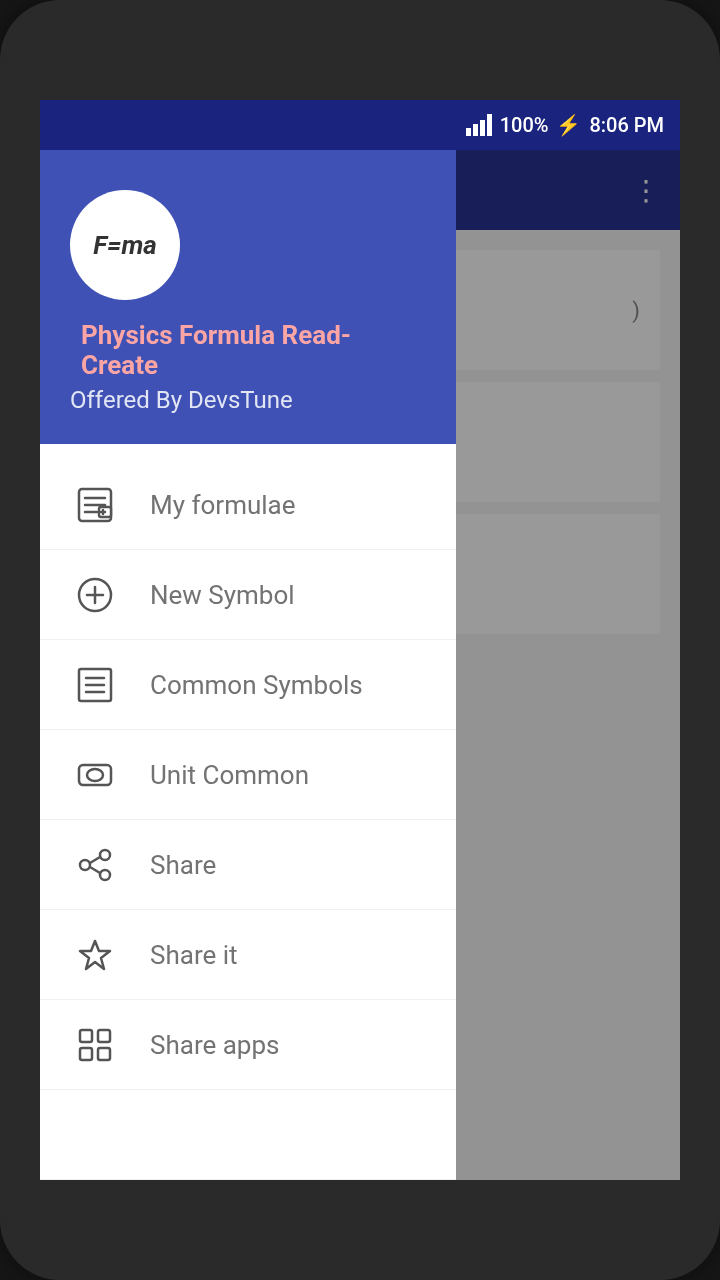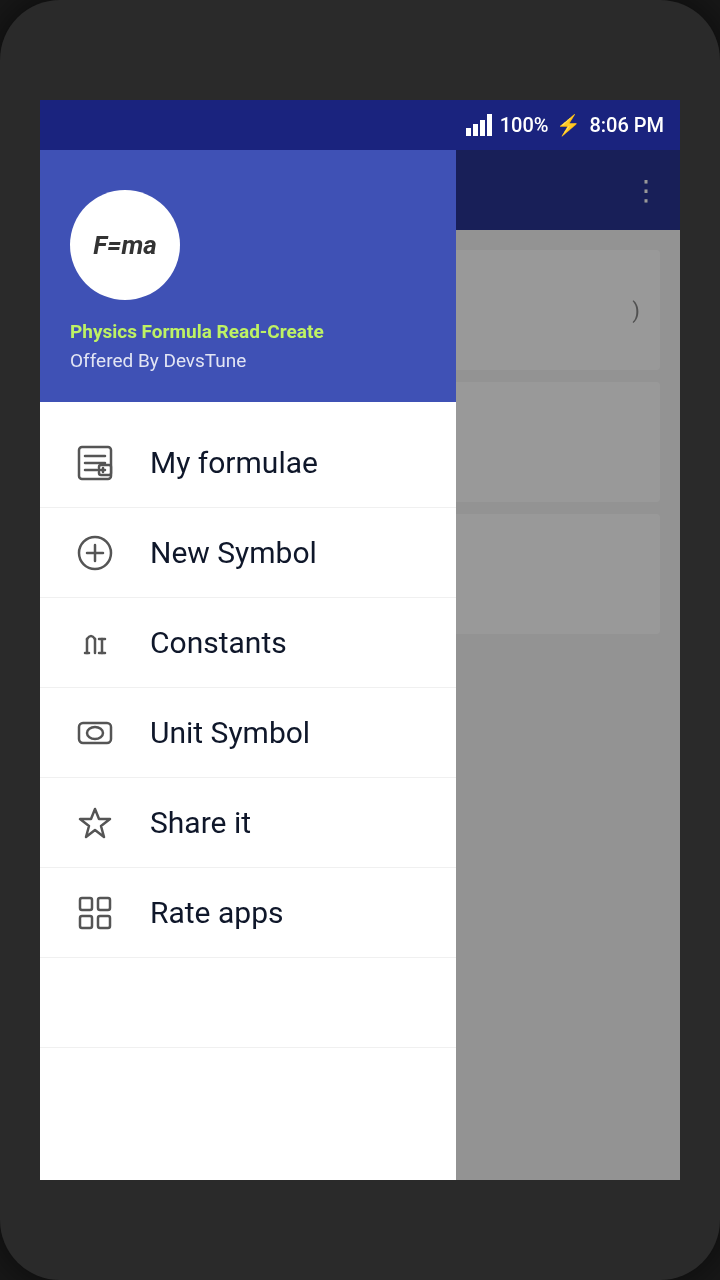--- a/index.html
+++ b/index.html
@@ -158,29 +158,30 @@
     }
 
     .drawer-logo-text {
       font-size: 26px;
       font-weight: bold;
       color: #333;
       font-style: italic;
     }
 
     .drawer-app-name {
-      color: #bef264;
-      font-size: 19px;
+      color: #fca5a5;
+      font-size: 26px;
       font-weight: bold;
       margin-bottom: 6px;
+      margin-left: 11px;
     }
 
     .drawer-app-subtitle {
       color: rgba(255,255,255,0.85);
-      font-size: 19px;
+      font-size: 24px;
     }
 
     
     .drawer-menu {
       flex: 1;
       background: white;
     }
 
     .menu-item {
       display: flex;
@@ -200,22 +201,22 @@
       margin-right: 30px;
       flex-shrink: 0;
     }
 
     .menu-icon svg {
       width: 40px;
       height: 40px;
     }
 
     .menu-label {
-      font-size: 30px;
-      color: #0f172a;
+      font-size: 26px;
+      color: #737373;
     }
 
     
     .icon-stroke {
       fill: none;
       stroke: #555;
       stroke-width: 2.5;
       stroke-linecap: round;
       stroke-linejoin: round;
     }
@@ -290,68 +291,76 @@
             <div class="menu-icon">
               <svg viewBox="0 0 40 40">
                 <circle cx="20" cy="20" r="16" class="icon-stroke"></circle>
                 <line x1="20" y1="12" x2="20" y2="28" class="icon-stroke"></line>
                 <line x1="12" y1="20" x2="28" y2="20" class="icon-stroke"></line>
               </svg>
             </div>
             <span class="menu-label">New Symbol</span>
           </div>
 
-          <div class="menu-item">
-            <div class="menu-icon">
-              <svg viewBox="0 0 40 40">
-
-                <line x1="10" y1="30" x2="14" y2="30" class="icon-stroke"></line>
-                <line x1="12" y1="16" x2="12" y2="30" class="icon-stroke"></line>
-                <line x1="20" y1="16" x2="20" y2="30" class="icon-stroke"></line>
-                <path d="M12 16 Q16 10 20 16" class="icon-stroke"></path>
-                <line x1="24" y1="16" x2="30" y2="16" class="icon-stroke"></line>
-                <line x1="27" y1="16" x2="27" y2="30" class="icon-stroke"></line>
-                <line x1="24" y1="30" x2="30" y2="30" class="icon-stroke"></line>
-              </svg>
-            </div>
-            <span class="menu-label">Constants</span>
-          </div>
-
+
+          <div class="menu-item">
+            <div class="menu-icon">
+              <svg viewBox="0 0 40 40">
+                <rect x="4" y="4" width="32" height="32" rx="2" class="icon-stroke"></rect>
+                <line x1="11" y1="13" x2="29" y2="13" class="icon-stroke"></line>
+                <line x1="11" y1="20" x2="29" y2="20" class="icon-stroke"></line>
+                <line x1="11" y1="27" x2="29" y2="27" class="icon-stroke"></line>
+              </svg>
+            </div>
+            <span class="menu-label">Common Symbols</span>
+          </div>
 
 
           <div class="menu-item">
             <div class="menu-icon">
               <svg viewBox="0 0 40 40">
                 <rect x="4" y="10" width="32" height="20" rx="4" class="icon-stroke"></rect>
                 <ellipse cx="20" cy="20" rx="8" ry="6" class="icon-stroke"></ellipse>
               </svg>
             </div>
-            <span class="menu-label">Unit Symbol</span>
-          </div>
-
+            <span class="menu-label">Unit Common</span>
+          </div>
+
+          <div class="menu-item">
+            <div class="menu-icon">
+              <svg viewBox="0 0 40 40">
+                <circle cx="30" cy="10" r="5" class="icon-stroke"></circle>
+                <circle cx="10" cy="20" r="5" class="icon-stroke"></circle>
+                <circle cx="30" cy="30" r="5" class="icon-stroke"></circle>
+                <line x1="15" y1="18" x2="25" y2="12" class="icon-stroke"></line>
+                <line x1="15" y1="22" x2="25" y2="28" class="icon-stroke"></line>
+              </svg>
+            </div>
+            <span class="menu-label">Share</span>
+          </div>
 
           <div class="menu-item">
             <div class="menu-icon">
               <svg viewBox="0 0 40 40">
                 <polygon points="20,6 24,16 35,16 26,23 29,34 20,27 11,34 14,23 5,16 16,16" class="icon-stroke"></polygon>
               </svg>
             </div>
             <span class="menu-label">Share it</span>
           </div>
 
           <div class="menu-item">
             <div class="menu-icon">
               <svg viewBox="0 0 40 40">
                 <rect x="5" y="5" width="12" height="12" rx="2" class="icon-stroke"></rect>
                 <rect x="23" y="5" width="12" height="12" rx="2" class="icon-stroke"></rect>
                 <rect x="5" y="23" width="12" height="12" rx="2" class="icon-stroke"></rect>
                 <rect x="23" y="23" width="12" height="12" rx="2" class="icon-stroke"></rect>
               </svg>
             </div>
-            <span class="menu-label">Rate apps</span>
+            <span class="menu-label">Share apps</span>
           </div>
 
           <div class="menu-item">
             <div class="menu-icon">
               
             </div>
 
           </div>
 
         </div>

